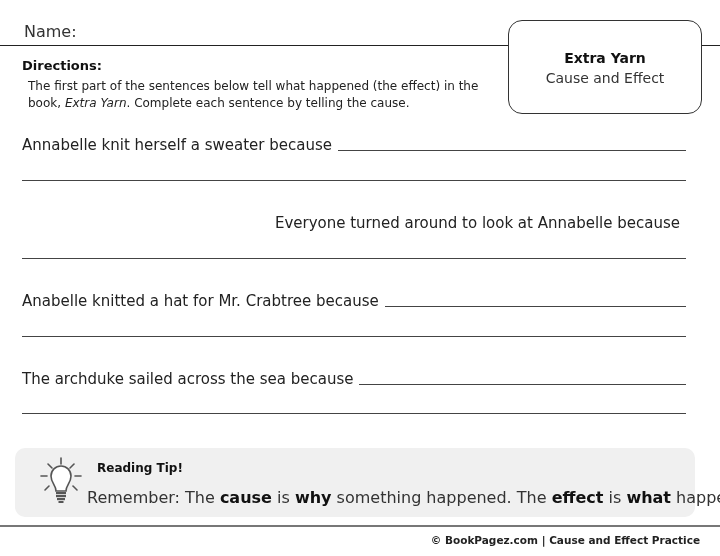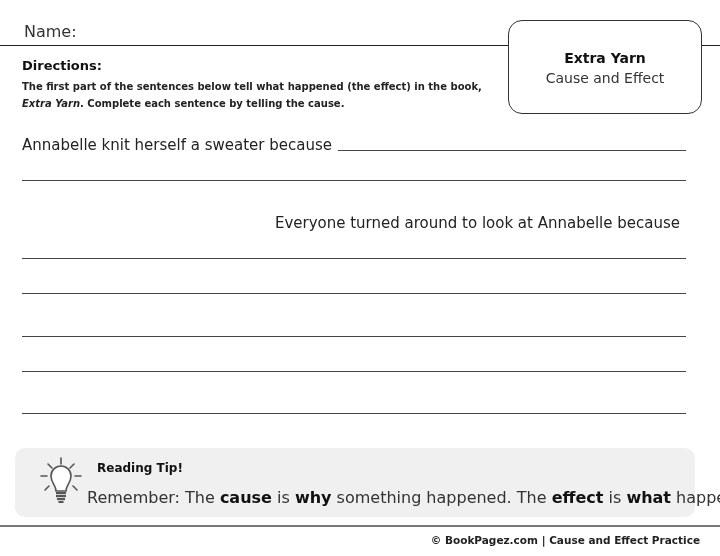--- a/index.html
+++ b/index.html
@@ -7,21 +7,21 @@
            font-family:"DejaVu Sans", "Liberation Sans", sans-serif; color:#222; }
     .abs { position:absolute; }
     .name-label { left:24px; top:22px; font-size:16px; color:#333; }
     .header-rule { left:0; top:45px; width:720px; height:0; border-top:1.5px solid #222; }
     .title-card { left:508px; top:20px; width:194px; height:94px; background:#fff;
                   border:1.5px solid #333; border-radius:14px; box-sizing:border-box;
                   text-align:center; }
     .title-card .t1 { margin-top:29px; font-size:14px; font-weight:bold; color:#111; }
     .title-card .t2 { margin-top:4px; font-size:14px; color:#333; }
     .directions-title { left:22px; top:58px; font-size:13px; font-weight:bold; color:#111; }
-    .directions-text { left:22px; top:78px; width:470px; font-size:10px; line-height:17px; color:#222;font-weight:bold; }
+    .directions-text { left:28px; top:78px; width:470px; font-size:12px; line-height:17px; color:#222; }
     .directions-text i { font-style:italic; }
     .q-row { left:22px; width:664px; display:flex; align-items:flex-end; font-size:15px; color:#222; }
     .q-row .q-text { white-space:nowrap; padding-right:6px; }
     .q-row .q-blank { flex:1; border-bottom:1.5px solid #444; height:1px; margin-bottom:3px; }
     .cont-line { left:22px; width:664px; border-top:1.5px solid #444; height:0; }
     .tip-box { left:15px; top:448px; width:680px; height:69px; background:#f0f0f0;
                border-radius:10px; }
     .tip-icon { left:36px; top:455px; width:50px; height:52px; }
     .tip-title { left:97px; top:461px; font-size:12px; font-weight:bold; color:#111; }
     .tip-text { left:87px; top:488px; font-size:16px; color:#333; white-space:nowrap; }
@@ -48,25 +48,27 @@
 </div>
 <div class="abs cont-line" style="top:180px;"></div>
 
 <div class="abs q-row" style="top:214px;flex-direction:column;">
   <span class="q-text">Everyone turned around to look at Annabelle because</span>
   <span class="q-blank"></span>
 </div>
 <div class="abs cont-line" style="top:258px;"></div>
 
 <div class="abs q-row" style="top:292px;">
+  <span class="q-text">Anabelle knitted a hat for Mr. Crabtree because</span>
   <span class="q-blank"></span>
 </div>
 <div class="abs cont-line" style="top:336px;"></div>
 
 <div class="abs q-row" style="top:370px;">
+  <span class="q-text">The archduke sailed across the sea because</span>
   <span class="q-blank"></span>
 </div>
 <div class="abs cont-line" style="top:413px;"></div>
 
 <div class="abs tip-box"></div>
 <svg class="abs tip-icon" viewBox="0 0 50 52">
   <g stroke="#555" stroke-width="1.6" fill="none" stroke-linecap="round">
     <line x1="25" y1="3" x2="25" y2="9"></line>
     <line x1="12" y1="9" x2="16" y2="13"></line>
     <line x1="38" y1="9" x2="34" y2="13"></line>

